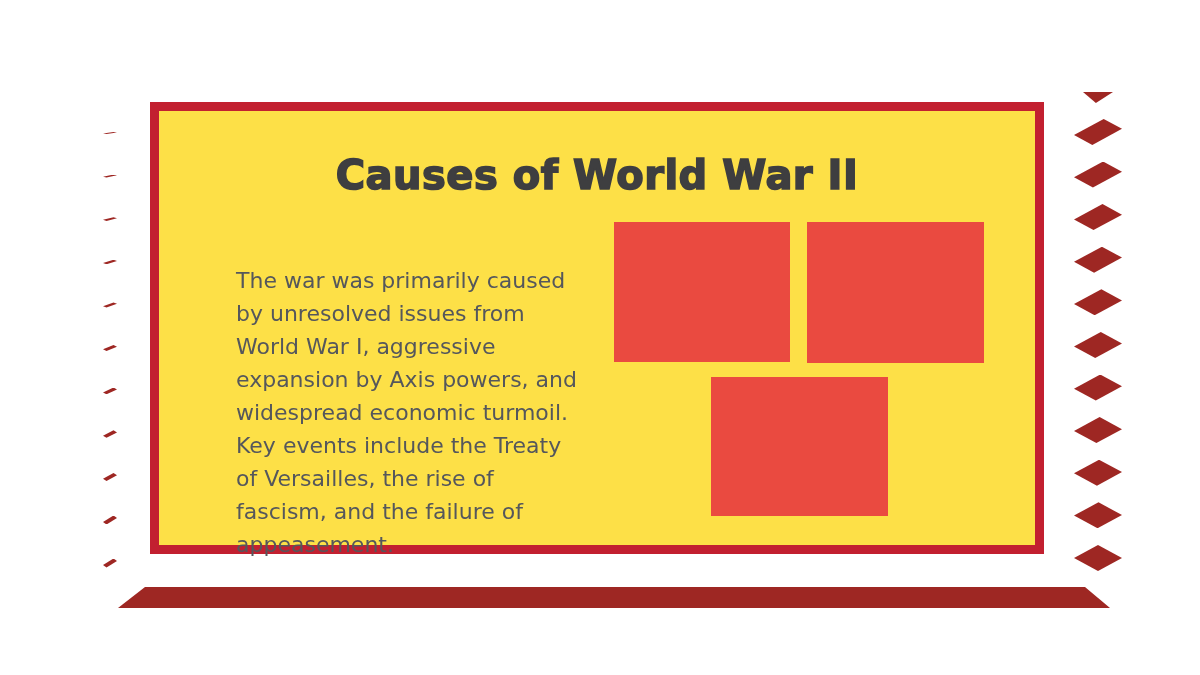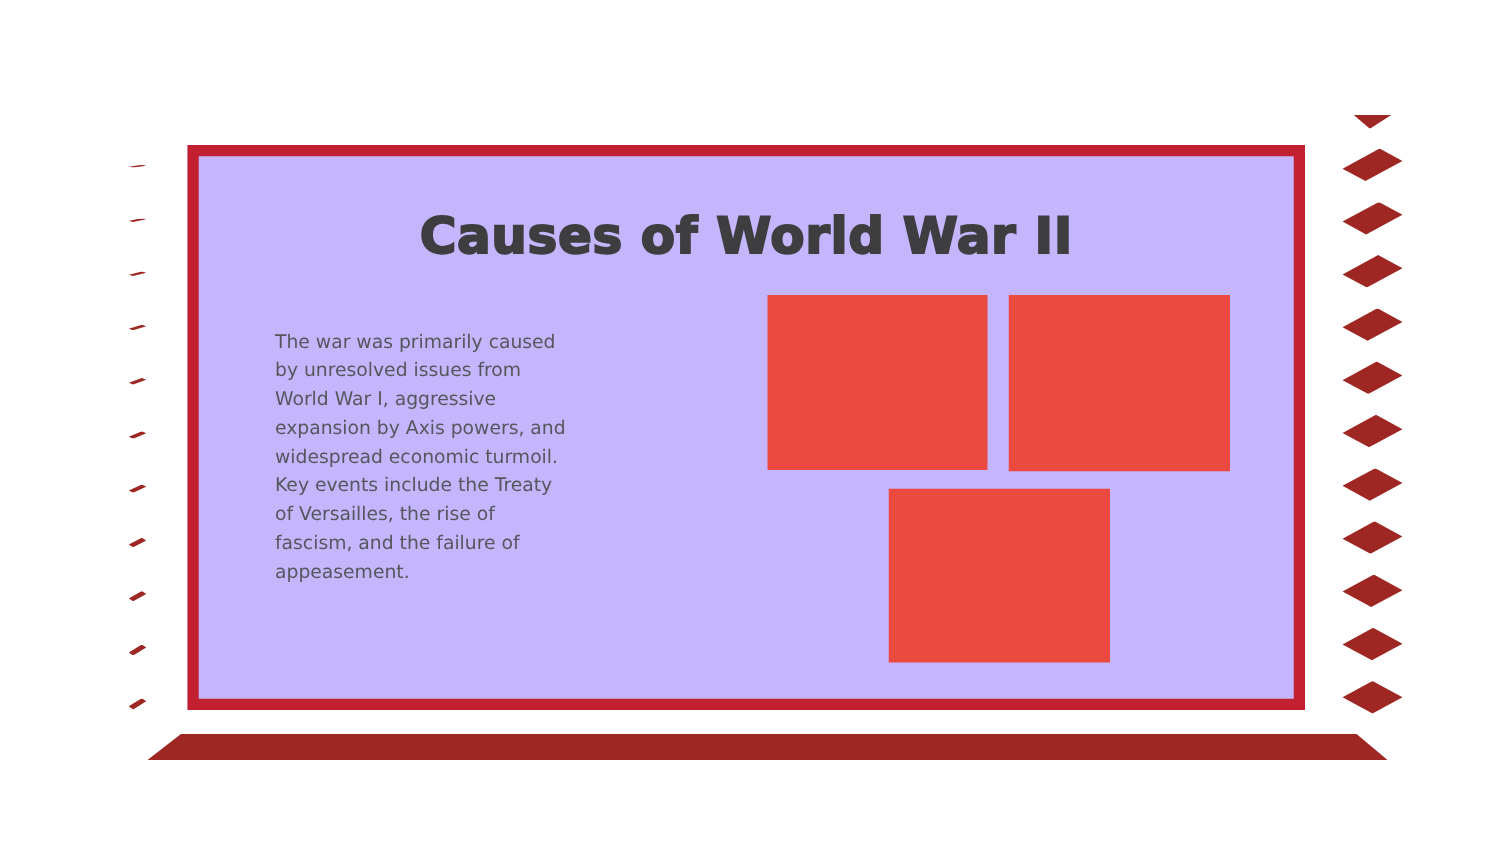--- a/index.html
+++ b/index.html
@@ -6,39 +6,39 @@
   body {
     width: 1200px; height: 675px;
     background: #ffffff;
     overflow: hidden;
     font-family: "DejaVu Sans", "Liberation Sans", sans-serif;
   }
   .canvas { position: relative; width: 1200px; height: 675px; background: #fff; }
 
   
   .card {
-    position: absolute; left: 150px; top: 116px;
+    position: absolute; left: 150px; top: 102px;
     width: 894px; height: 452px;
     box-sizing: border-box;
     border: 9px solid var(--frame, #c22030);
-    background: #c4b5fd;
+    background: #fde047;
   }
   .title {
     position: absolute; left: 0; right: 0; top: 42px;
     margin: 0; text-align: center;
     font-size: 40px; line-height: 44px;
     font-weight: bold;
     letter-spacing: 0.5px;
     color: var(--title, #3e3e40);
     -webkit-text-stroke: 1.6px var(--title, #3e3e40);
   }
   .bodytext {
     position: absolute; left: 61px; top: 137px;
-    width: 370px; margin: 0;
-    font-size: 15px; line-height: 23px;
+    width: 370px; margin: 16px;
+    font-size: 22px; line-height: 33px;
     color: var(--body, #55575c);
     white-space: pre-line;
   }
 
   
   .ph { position: absolute; background: var(--coral, #ea4a40); }
   .ph1 { left: 455px; top: 111px; width: 176px; height: 140px; }
   .ph2 { left: 648px; top: 111px; width: 177px; height: 141px; }
   .ph3 { left: 552px; top: 266px; width: 177px; height: 139px; }
 

